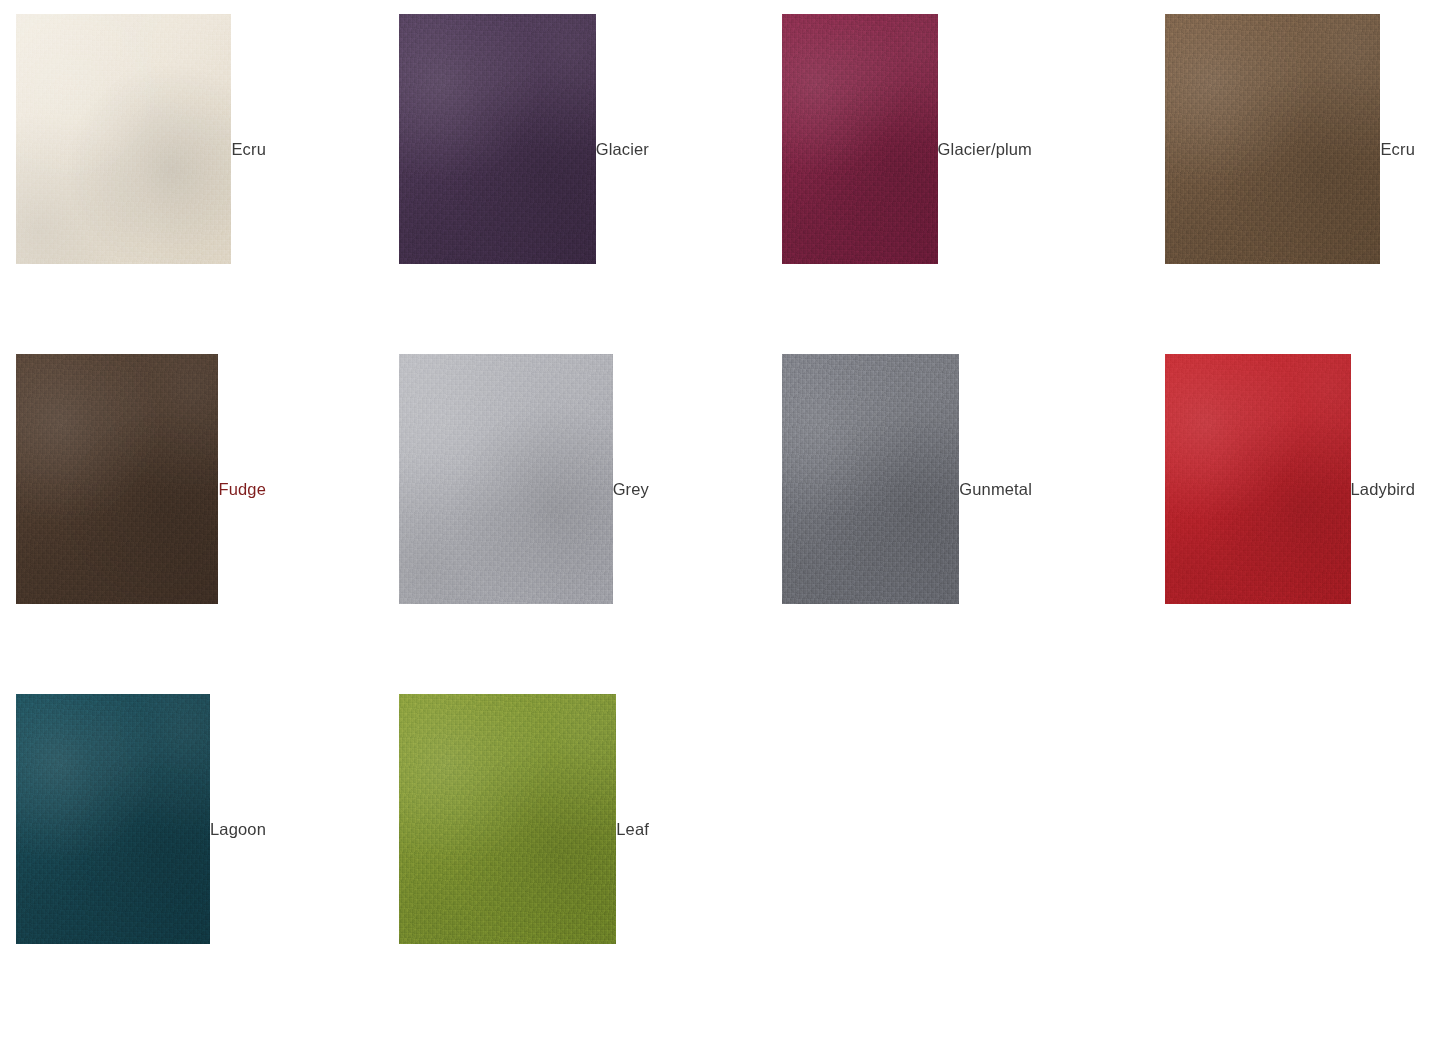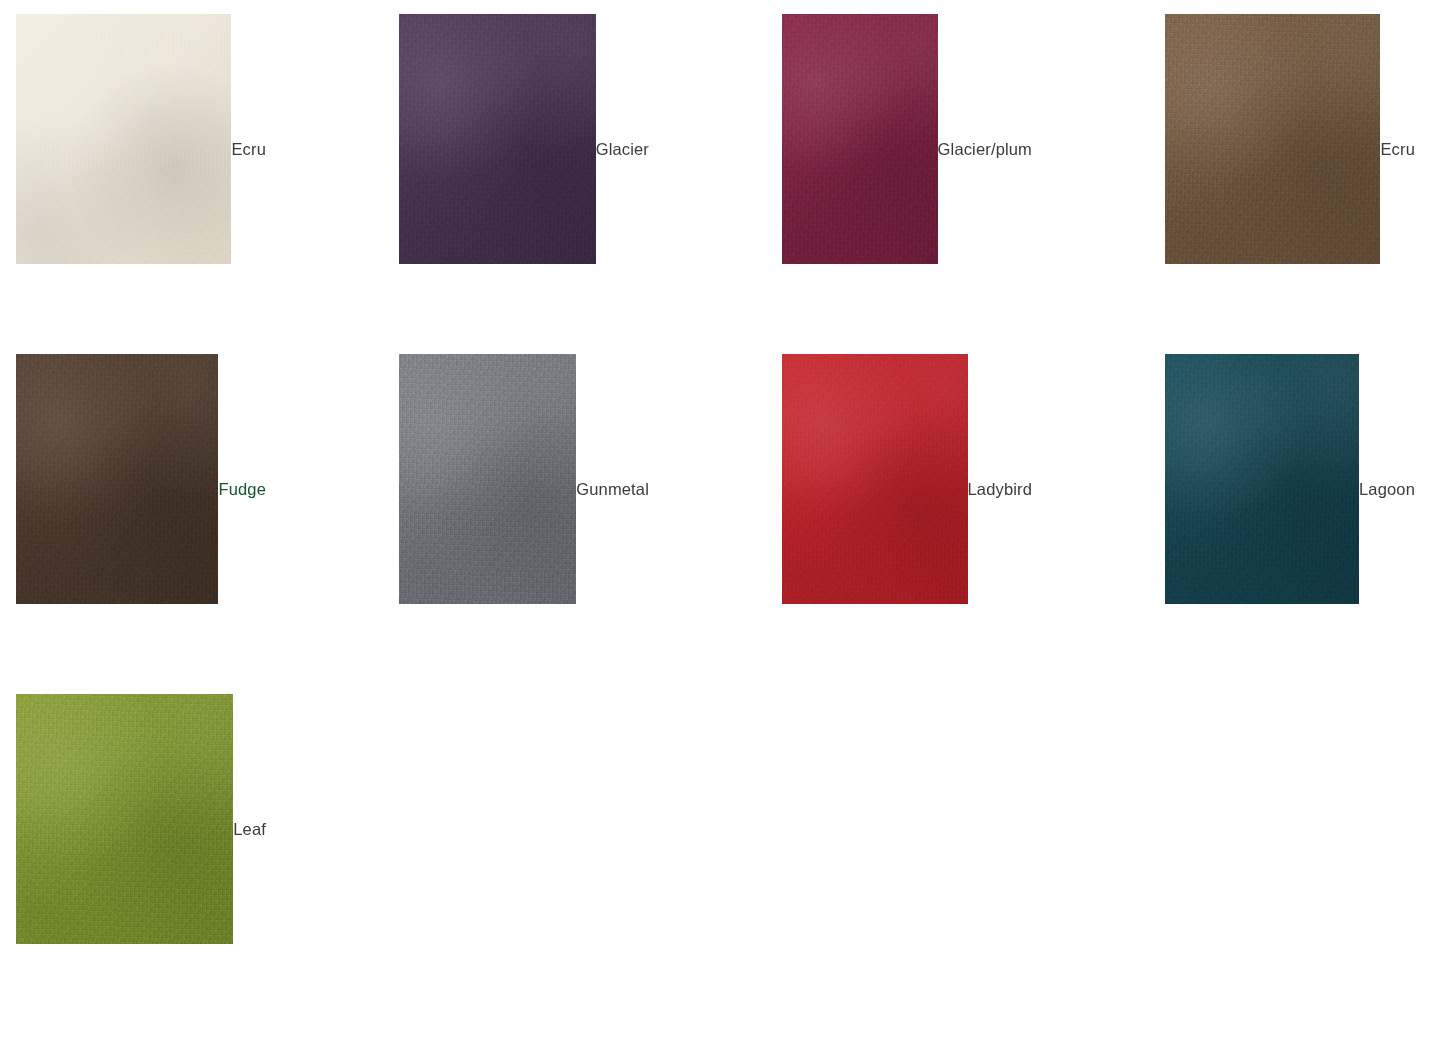--- a/index.html
+++ b/index.html
@@ -72,21 +72,21 @@
     margin-top: 19px;
     font-size: 16.5px;
     line-height: 20px;
     color: #3b3b3b;
     text-align: center;
     letter-spacing: 0.15px;
     cursor: pointer;
     white-space: nowrap;
   }
   .swatch-label.is-highlighted {
-    color: #14532d;
+    color: #7f1d1d;
   }
 </style>
 </head>
 <body style="background: rgb(255, 255, 255);">
 
 <div class="swatch-grid" id="swatch-grid">
     <div class="swatch-cell">
       <div class="swatch-tile" style="background-color: rgb(236, 229, 216); background-image: linear-gradient(135deg, rgb(243, 238, 228) 0%, rgb(236, 229, 216) 45%, rgb(221, 212, 195) 100%);"></div>
       <div class="swatch-label">Ecru</div>
     </div>
@@ -100,20 +100,24 @@
     </div>
     <div class="swatch-cell">
       <div class="swatch-tile" style="background-color: rgb(110, 86, 63); background-image: linear-gradient(135deg, rgb(125, 98, 73) 0%, rgb(110, 86, 63) 45%, rgb(93, 72, 51) 100%);"></div>
       <div class="swatch-label">Ecru</div>
     </div>
     <div class="swatch-cell">
       <div class="swatch-tile" style="background-color: rgb(75, 57, 44); background-image: linear-gradient(135deg, rgb(87, 68, 54) 0%, rgb(75, 57, 44) 45%, rgb(60, 45, 35) 100%);"></div>
       <div class="swatch-label is-highlighted">Fudge</div>
     </div>
     <div class="swatch-cell">
+      <div class="swatch-tile" style="background-color: rgb(174, 175, 181); background-image: linear-gradient(135deg, rgb(189, 190, 195) 0%, rgb(174, 175, 181) 45%, rgb(157, 158, 165) 100%);"></div>
+      <div class="swatch-label">Grey</div>
+    </div>
+    <div class="swatch-cell">
       <div class="swatch-tile" style="background-color: rgb(113, 115, 122); background-image: linear-gradient(135deg, rgb(126, 128, 136) 0%, rgb(113, 115, 122) 45%, rgb(98, 100, 107) 100%);"></div>
       <div class="swatch-label">Gunmetal</div>
     </div>
     <div class="swatch-cell">
       <div class="swatch-tile" style="background-color: rgb(185, 34, 42); background-image: linear-gradient(135deg, rgb(200, 45, 52) 0%, rgb(185, 34, 42) 45%, rgb(158, 26, 33) 100%);"></div>
       <div class="swatch-label">Ladybird</div>
     </div>
     <div class="swatch-cell">
       <div class="swatch-tile" style="background-color: rgb(23, 68, 79); background-image: linear-gradient(135deg, rgb(29, 81, 93) 0%, rgb(23, 68, 79) 45%, rgb(16, 54, 64) 100%);"></div>
       <div class="swatch-label">Lagoon</div>

